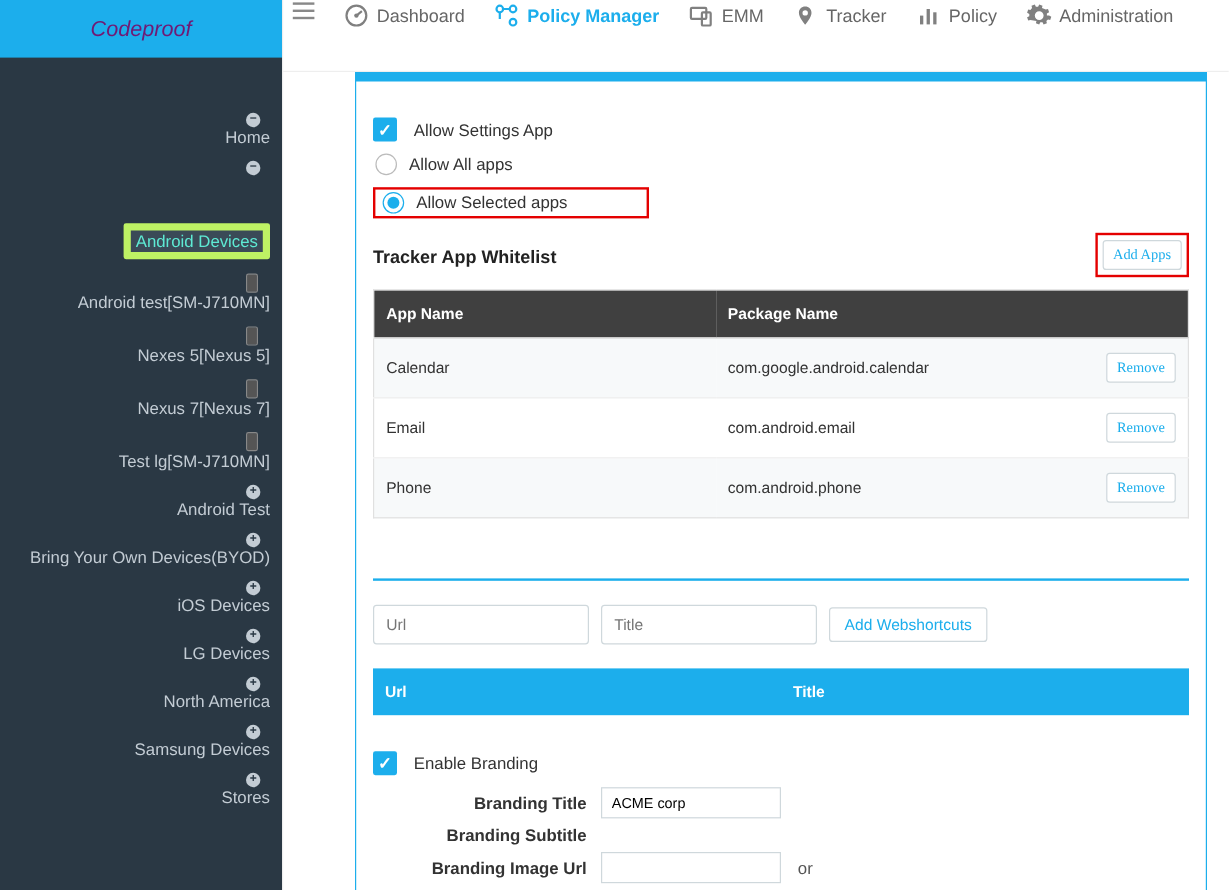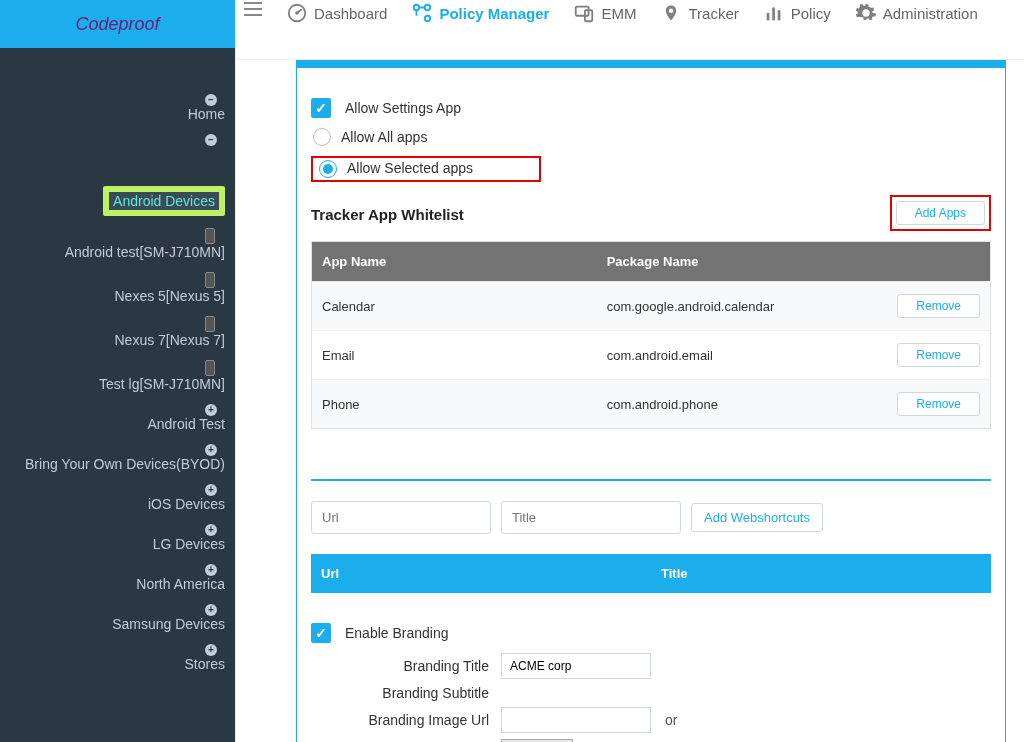--- a/index.html
+++ b/index.html
@@ -41,42 +41,42 @@
 .radio { width: 18px; height: 18px; border: 1px solid #bbb; border-radius: 50%; margin-right: 10px; display: flex; align-items: center; justify-content: center; cursor: pointer; }
 .radio.checked { border-color: #1caeec; }
 .radio.checked::after { content: ""; width: 10px; height: 10px; background: #1caeec; border-radius: 50%; }
 
 .highlight-red { border: 2px solid #e40000; padding: 2px 6px; display: inline-flex; align-items: flex-start; }
 
 .section-title { font-weight: bold; font-size: 15px; margin: 14px 0 10px 0; color: #222; }
 .flex-between { display: flex; justify-content: space-between; align-items: center; }
 
 .btn-outline { border: 1px solid #cfd8dc; color: #1caeec; background: #fff; padding: 6px 12px; border-radius: 3px; cursor: pointer; font-size: 13px; }
-.btn-outline.small { padding: 4px 18px; font-size: 12px; }
+.btn-outline.small { padding: 4px 8px; font-size: 12px; font-family: Liberation Serif, serif; }
 .add-apps-wrap { border: 2px solid #e40000; padding: 4px; }
 
 .table { width: 100%; border: 1px solid #e0e0e0; margin-top: 8px; border-collapse: collapse; }
-.thead { background: #737373; color: #fff; }
+.thead { background: #404040; color: #fff; }
 .th, .td { padding: 12px 10px; text-align: left; font-size: 13px; }
 .th { font-weight: bold; }
 .trow { border-top: 1px solid #eee; }
 .trow:nth-child(odd) { background: #f7f9fa; }
 .td-action { text-align: right; width: 100px; }
 
 .divider { border: none; border-top: 2px solid #1caeec; margin: 50px 0 20px 0; }
 
 .input-row { display: flex; gap: 10px; align-items: center; margin: 10px 0 20px 0; }
 .text-input { border: 1px solid #cfd8dc; border-radius: 3px; padding: 8px 10px; font-size: 13px; width: 180px; }
 
 .table2head { background: #1caeec; color: #fff; display: flex; }
 .table2head .th { flex: 1; }
 
 .branding { margin-top: 30px; }
 .form-row { display: flex; align-items: center; margin: 6px 0; }
-.form-label { width: 190px; text-align: right; font-weight: normal; padding-right: 12px; font-size: 14px; }
+.form-label { width: 190px; text-align: right; font-weight: bold; padding-right: 12px; font-size: 14px; }
 .form-input-sm { border: 1px solid #cfd8dc; padding: 5px 8px; font-size: 12px; width: 150px; }
 .or-text { margin-left: 14px; color: #555; }
 .browse-btn { background: #e6e6e6; border: 1px solid #aaa; padding: 2px 10px; font-size: 12px; cursor: pointer; }
 .file-text { margin-left: 6px; font-size: 12px; color: #333; }
 
 svg { display: block; }
 </style>
 </head>
 <body>
 

